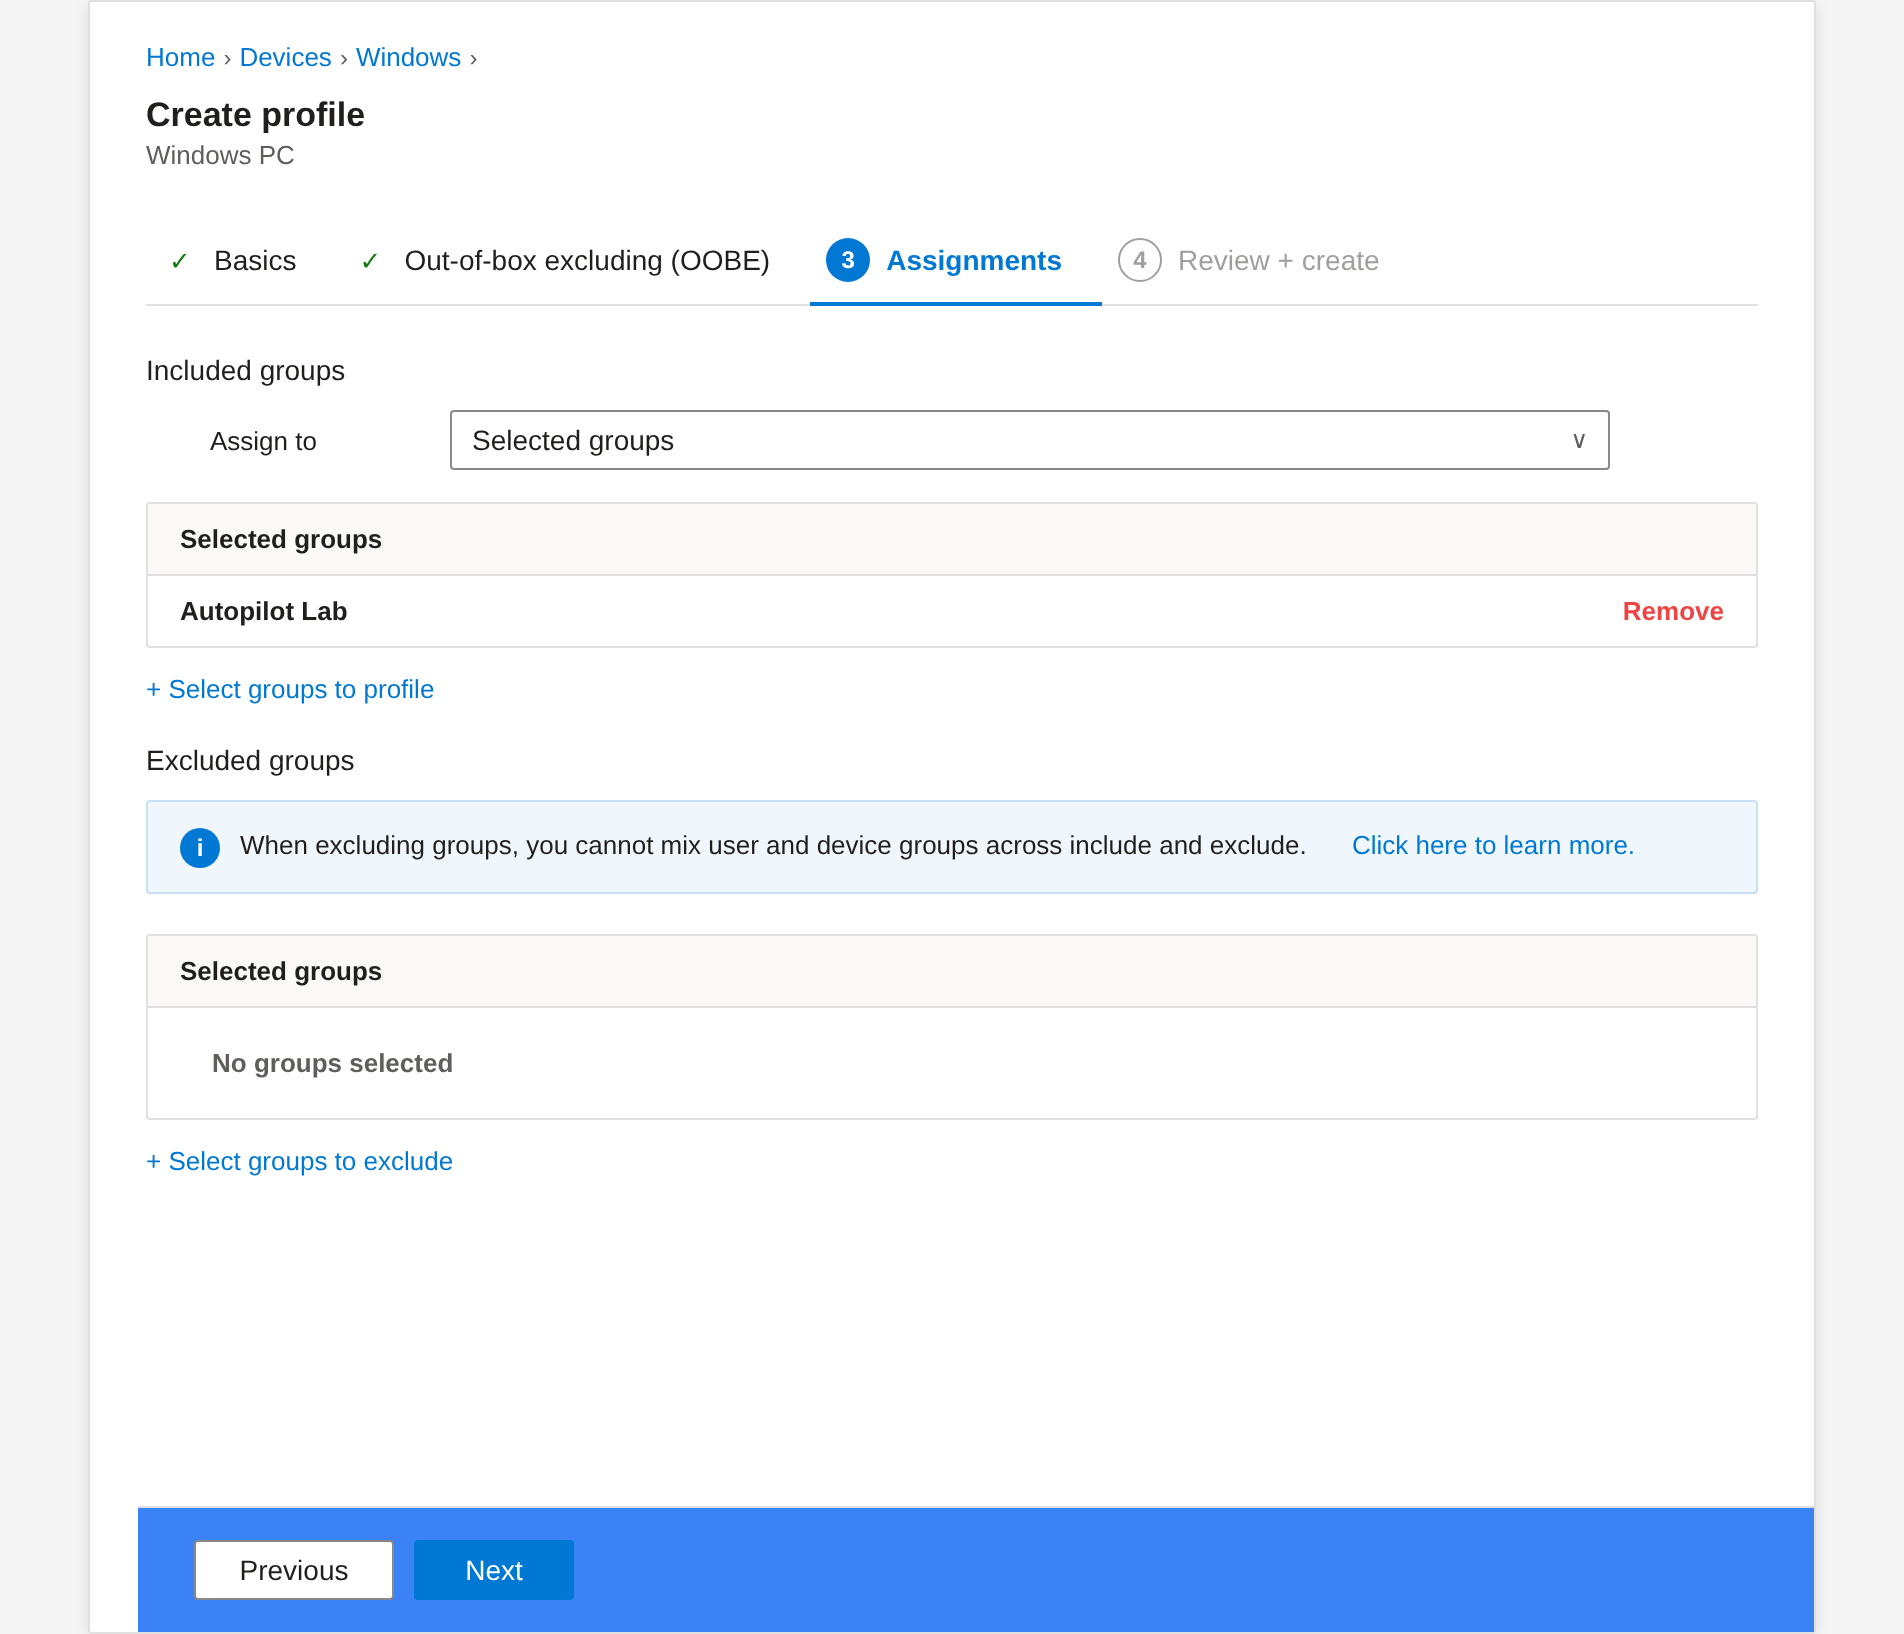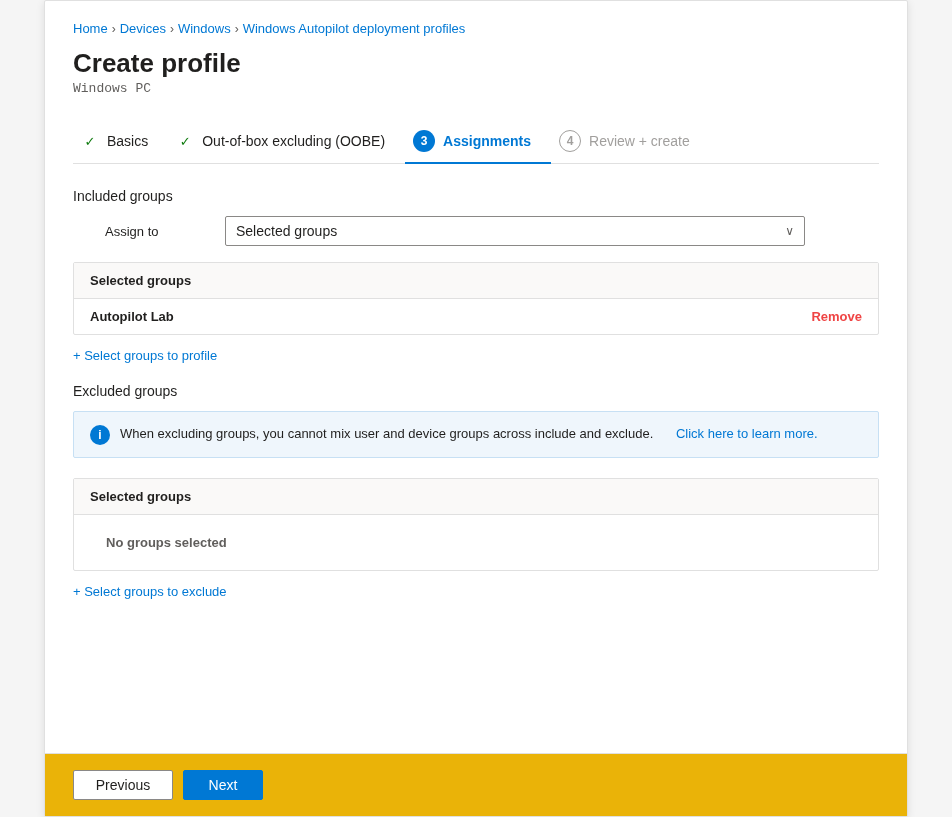--- a/index.html
+++ b/index.html
@@ -39,30 +39,29 @@
       color: #605e5c;
       font-size: 12px;
     }
     .breadcrumb a {
       color: #0078d4;
       text-decoration: none;
       cursor: pointer;
     }
     
     .page-title {
-      font-size: 26px;
+      font-size: 17px;
       font-weight: 600;
       color: #201f1e;
       margin-bottom: 2px;
     }
     .page-subtitle {
       font-size: 13px;
       color: #605e5c;
       margin-bottom: 24px;
-      font-family: Liberation Mono, monospace;
     }
     
     .tabs {
       display: flex;
       align-items: center;
       border-bottom: 1px solid #e0e0e0;
       margin-bottom: 24px;
       gap: 0;
     }
     .tab {
@@ -228,21 +227,22 @@
       padding: 10px 16px;
       font-size: 13px;
       color: #605e5c;
     }
     
     .footer {
       padding: 16px 28px;
       border-top: 1px solid #e0e0e0;
       display: flex;
       gap: 10px;
-      background: #eab308;
+      background: #3b82f6;
+      margin-left: 24px;
     }
     .btn-previous {
       padding: 6px 20px;
       border: 1px solid #8a8886;
       background: #fff;
       color: #201f1e;
       font-size: 14px;
       border-radius: 2px;
       cursor: pointer;
       min-width: 100px;
@@ -264,21 +264,20 @@
 <div class="window">
   <div class="content">
     
     <div class="breadcrumb">
       <a>Home</a>
       <span>›</span>
       <a>Devices</a>
       <span>›</span>
       <a>Windows</a>
       <span>›</span>
-      <a>Windows Autopilot deployment profiles</a>
     </div>
 
     
     <h1 class="page-title">Create profile</h1>
     <p class="page-subtitle">Windows PC</p>
 
     
     <div class="tabs">
       <div class="tab completed">
         <span class="tab-check">✓</span>

